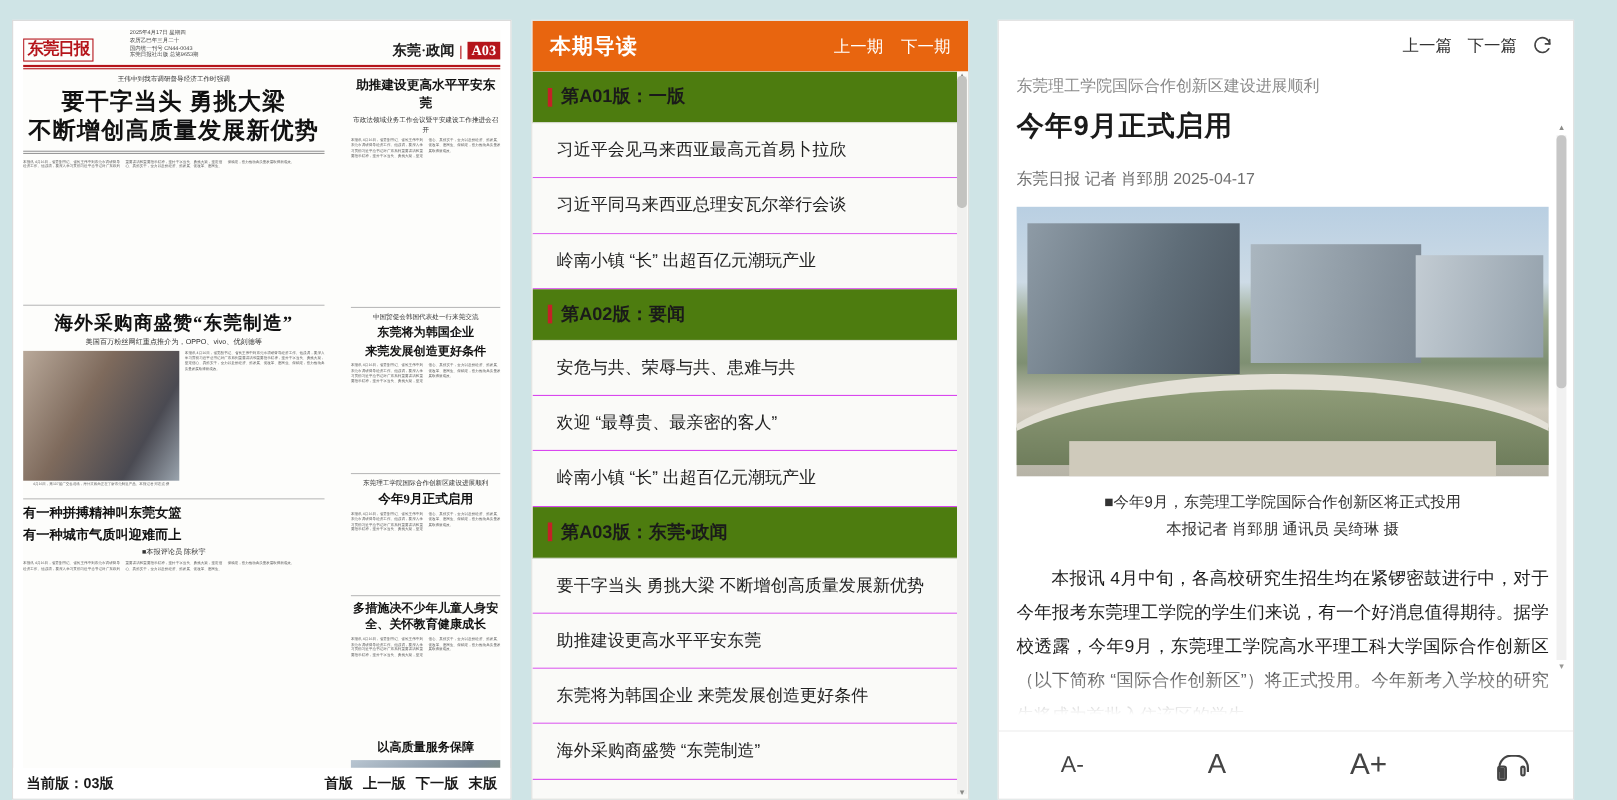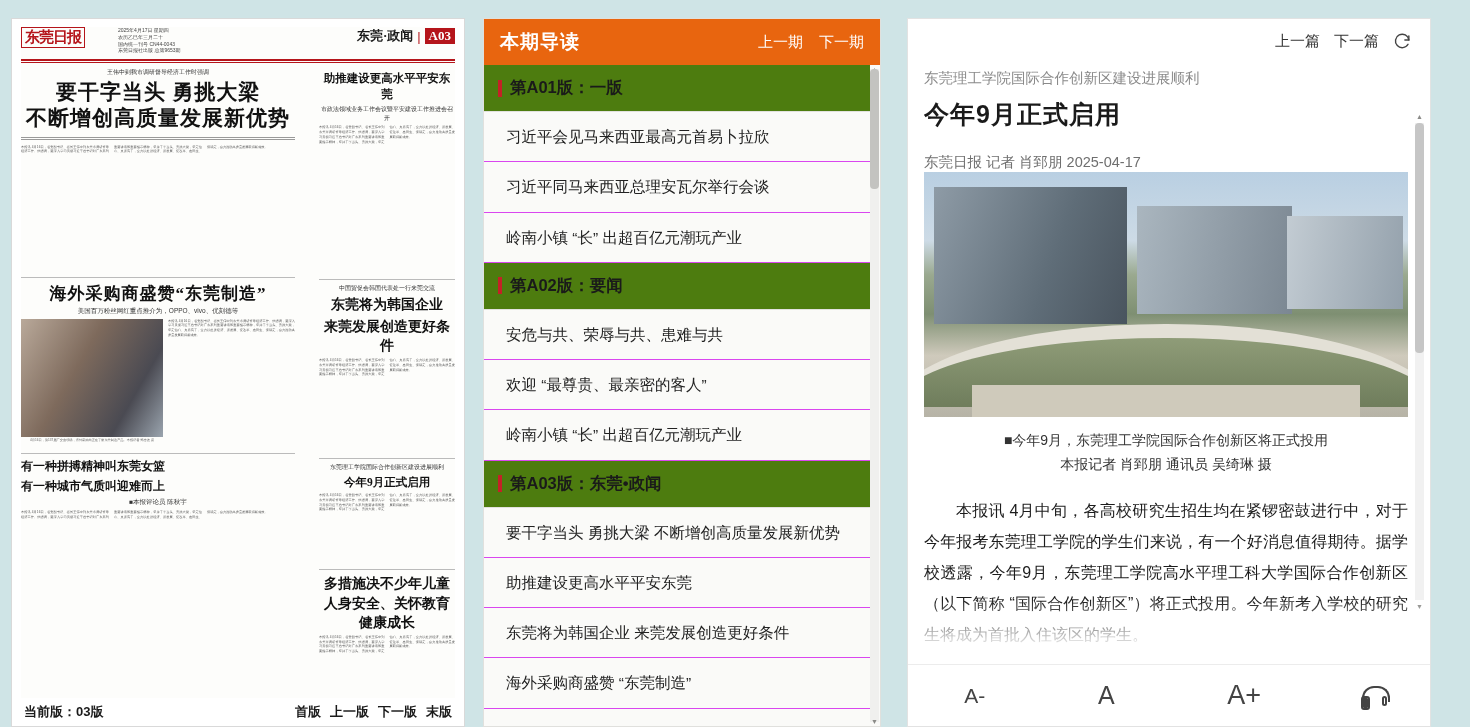--- a/index.html
+++ b/index.html
@@ -31,21 +31,21 @@
   }
   .paper-page {
     position: relative;
     flex: 1 1 auto;
     margin: 8px 9px 0 9px;
     background: #fdfdfb;
     overflow: hidden;
   }
   .masthead {
     display: flex;
-    align-items: flex-start;
+    align-items: flex-end;
     border-bottom: 2px solid #b5151b;
     padding-bottom: 3px;
     height: 34px;
     gap: 28px;
   }
   .masthead-logo {
     font-family: "Liberation Serif", serif;
     color: #b5151b;
     font-weight: bold;
     font-size: 15px;
@@ -145,21 +145,21 @@
     font-weight: bold;
     font-size: 11.5px;
     text-align: center;
     color: #111;
     line-height: 1.4;
     margin: 2px 0 3px;
   }
   .sidehead-sm {
     font-family: "Liberation Serif", serif;
     font-weight: bold;
-    font-size: 14px;
+    font-size: 11px;
     text-align: center;
     color: #111;
     line-height: 1.4;
     margin: 2px 0 2px;
   }
   .tinytext {
     font-size: 3.2px;
     line-height: 1.5;
     color: #555;
     text-align: justify;
@@ -335,20 +335,21 @@
   .art-title {
     font-size: 25px;
     font-weight: bold;
     color: #1a1a1a;
     letter-spacing: 1px;
     margin: 0 0 22px;
   }
   .art-byline {
     font-size: 14.5px;
     color: #6f6f6f;
+    margin-bottom: 16px;
   }
   .art-photo {
     width: 100%;
     height: 245px;
     background:
       linear-gradient(to bottom, #b9cfe2 0%, #cddbe6 28%, #9aa98f 42%, #7e8f72 58%, #cfcabc 75%, #b6b3a6 100%);
     position: relative;
     overflow: hidden;
   }
   .art-photo .bldg-a {

